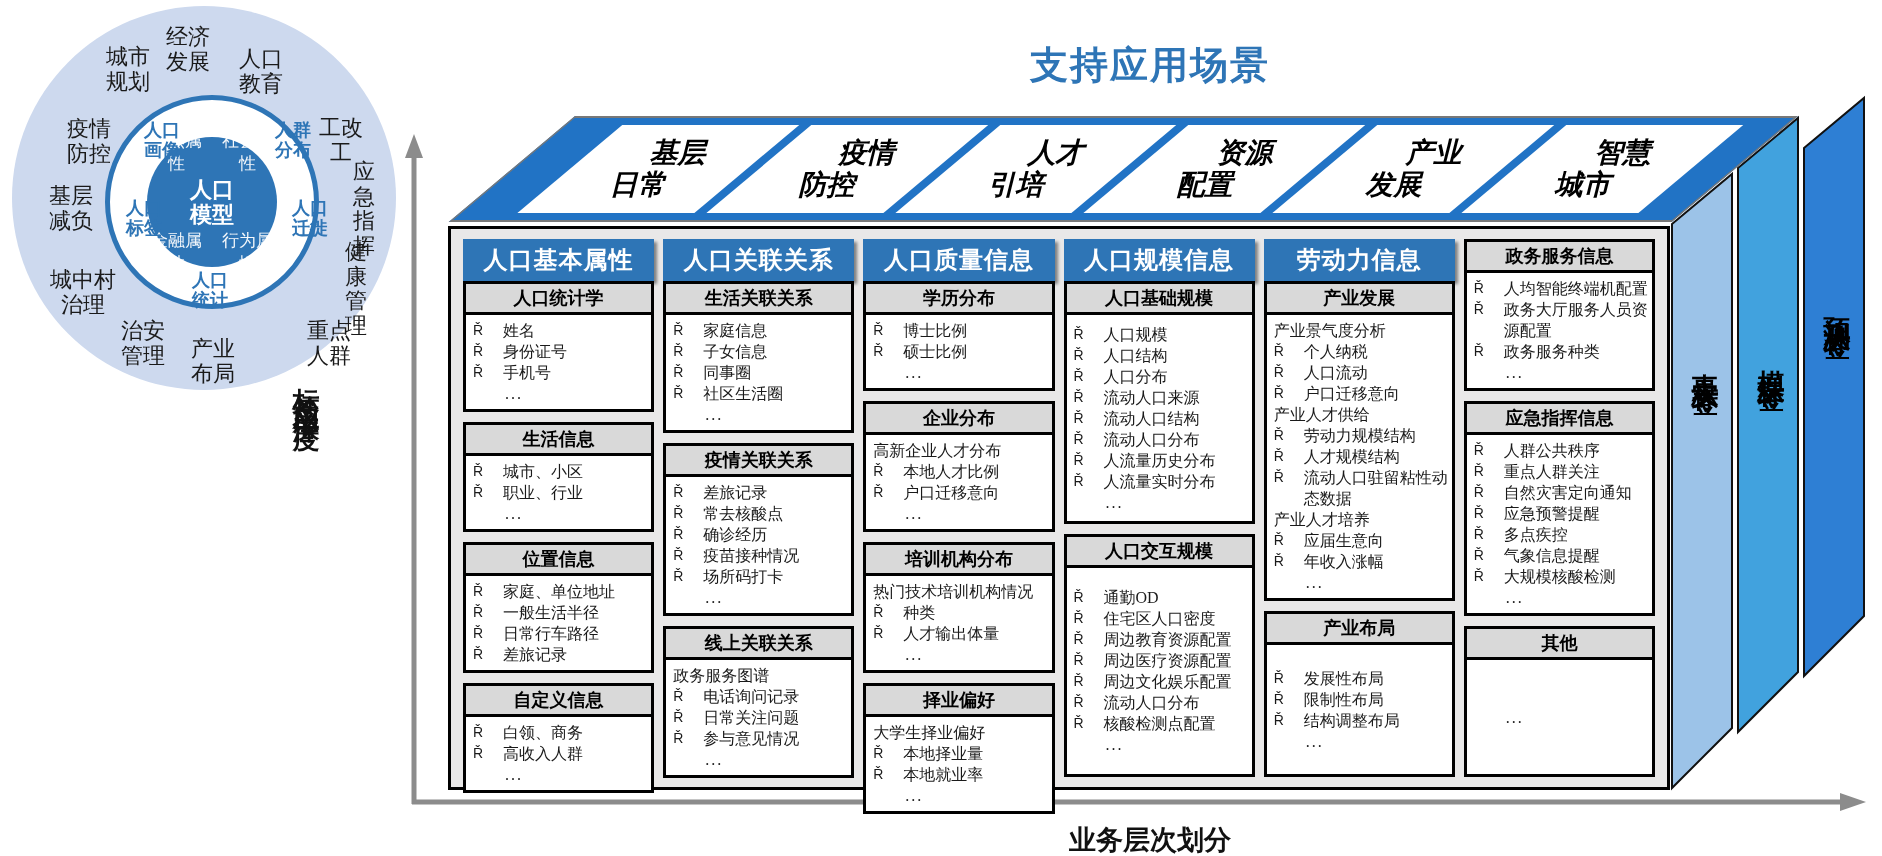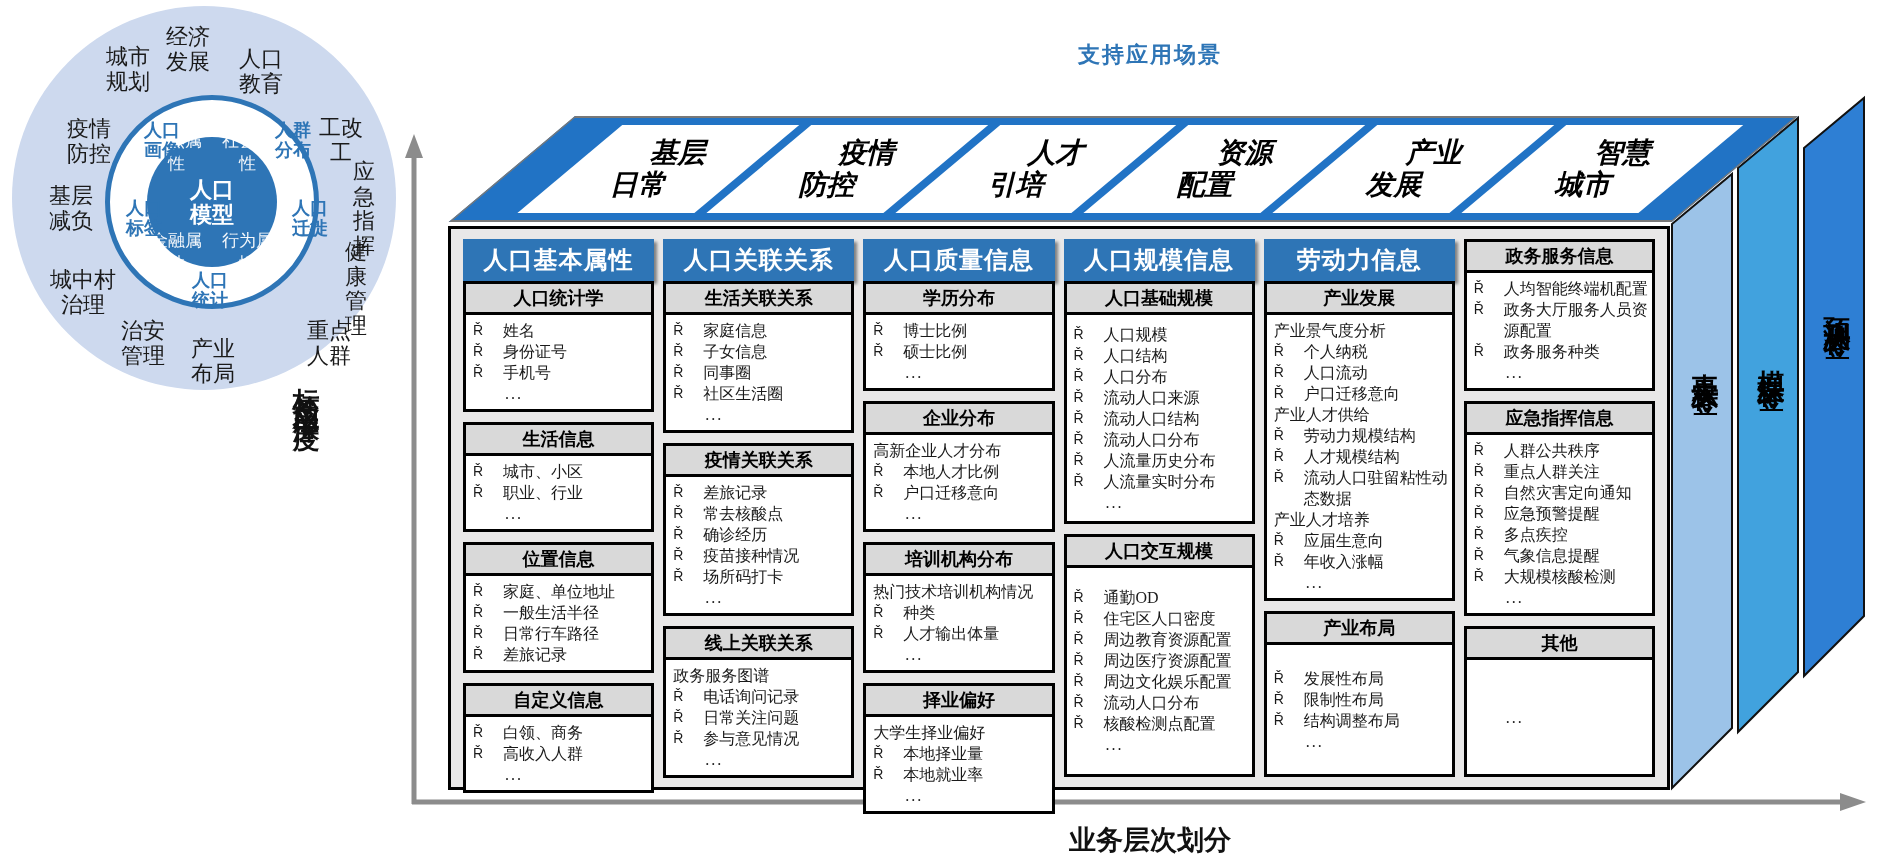--- a/index.html
+++ b/index.html
@@ -23,21 +23,21 @@
 
   
   #axes-svg{position:absolute;left:0;top:0;z-index:1;}
   #y-axis-label{position:absolute;left:288px;top:366px;writing-mode:vertical-rl;
                 font-size:27px;font-weight:bold;letter-spacing:7px;color:#111;}
   #x-axis-label{position:absolute;left:900px;top:822px;width:500px;text-align:center;
                 font-size:27px;font-weight:bold;color:#111;}
 
   
   #scenes-title{position:absolute;left:900px;top:40px;width:500px;text-align:center;
-                color:#2E75B6;font-size:22px;font-weight:bold;letter-spacing:2px;}
+                color:#2E75B6;font-size:38px;font-weight:bold;letter-spacing:2px;}
   #roof{position:absolute;left:575px;top:116px;width:1223px;height:106px;background:#2173C5;
         transform:skewX(-50deg);transform-origin:0 0;display:flex;gap:12px;
         padding:7px 42px 7px 56px;box-sizing:border-box;border:2px solid #787878;z-index:3;}
   .scene-cell{flex:1;background:#fff;display:flex;align-items:center;justify-content:center;}
   .scene-label{transform:skewX(50deg);font-family:"Liberation Serif",serif;font-style:italic;
                font-weight:bold;font-size:28px;color:#000;line-height:1.15;text-align:center;}
   .scene-label .sl1{transform:translateX(20px);}
   .scene-label .sl2{transform:translateX(-20px);}
 
   

